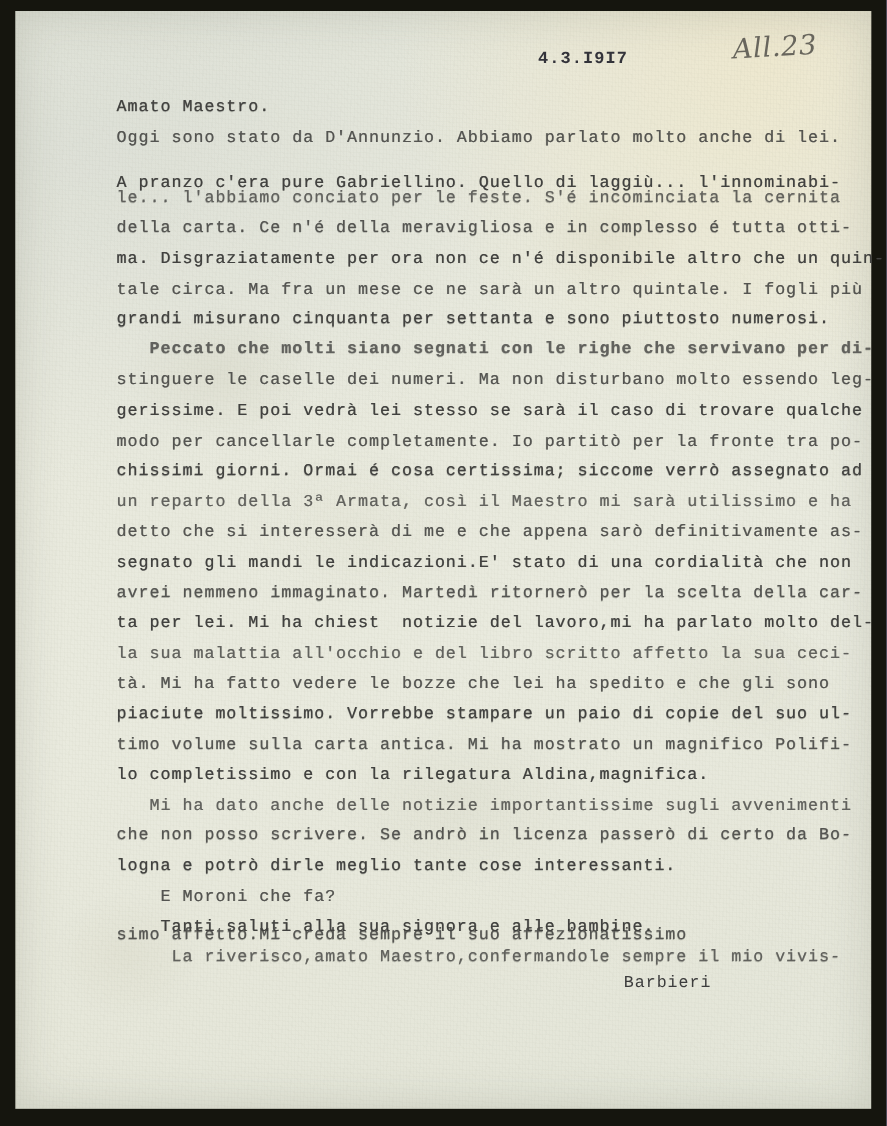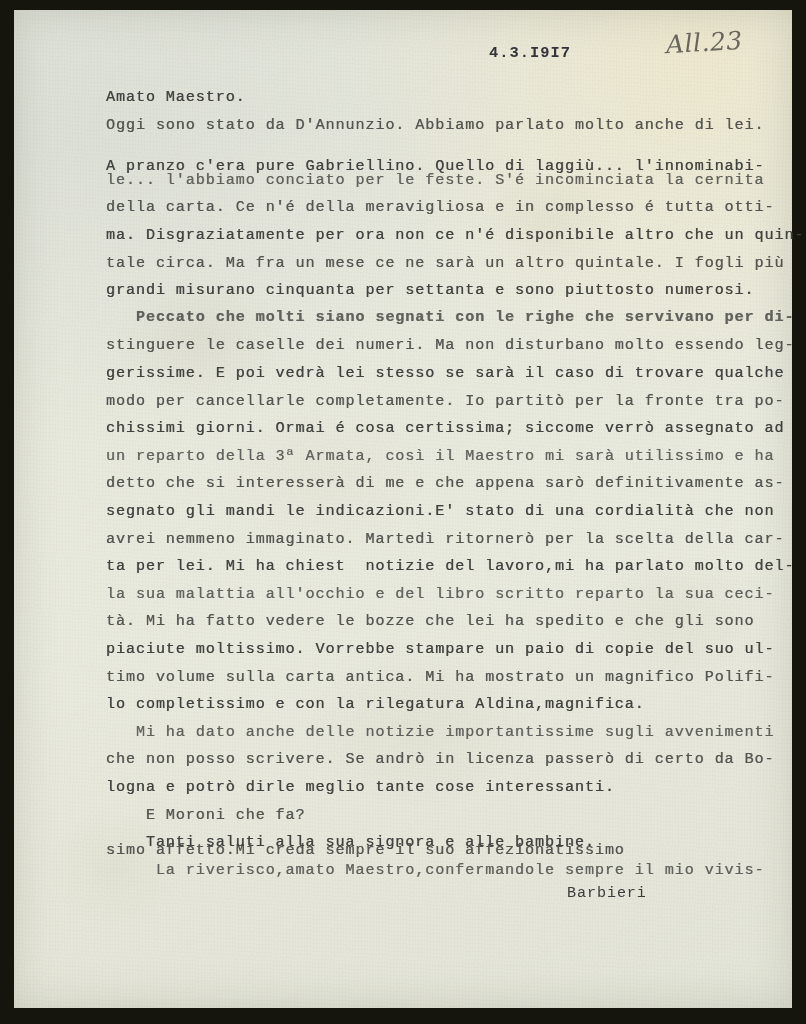--- a/index.html
+++ b/index.html
@@ -160,21 +160,21 @@
       <div class="tline fade-strong" style="top: 310px; font-weight: bold;">   Peccato che molti siano segnati con le righe che servivano per di-</div>
       <div class="tline fade-mid" style="top: 338.4px;">stinguere le caselle dei numeri. Ma non disturbano molto essendo leg-</div>
       <div class="tline" style="top: 366px;">gerissime. E poi vedrà lei stesso se sarà il caso di trovare qualche</div>
       <div class="tline" style="top: 421.2px;">chissimi giorni. Ormai é cosa certissima; siccome verrò assegnato ad</div>
       <div class="tline fade-mid" style="top: 393.6px;">modo per cancellarle completamente. Io partitò per la fronte tra po-</div>
       <div class="tline fade-strong" style="top: 448.8px;">un reparto della 3ª Armata, così il Maestro mi sarà utilissimo e ha</div>
       <div class="tline fade-mid" style="top: 476.4px;">detto che si interesserà di me e che appena sarò definitivamente as-</div>
       <div class="tline" style="top: 504px;">segnato gli mandi le indicazioni.E' stato di una cordialità che non</div>
       <div class="tline fade-mid" style="top: 531.6px;">avrei nemmeno immaginato. Martedì ritornerò per la scelta della car-</div>
       <div class="tline" style="top: 559.2px;">ta per lei. Mi ha chiest  notizie del lavoro,mi ha parlato molto del-</div>
-      <div class="tline fade-strong" style="top: 586.8px;">la sua malattia all'occhio e del libro scritto reparto la sua ceci-</div>
+      <div class="tline fade-strong" style="top: 586.8px;">la sua malattia all'occhio e del libro scritto affetto la sua ceci-</div>
       <div class="tline fade-mid" style="top: 614.4px;">tà. Mi ha fatto vedere le bozze che lei ha spedito e che gli sono</div>
       <div class="tline" style="top: 642px;">piaciute moltissimo. Vorrebbe stampare un paio di copie del suo ul-</div>
       <div class="tline fade-mid" style="top: 669.6px;">timo volume sulla carta antica. Mi ha mostrato un magnifico Polifi-</div>
       <div class="tline" style="top: 697.2px;">lo completissimo e con la rilegatura Aldina,magnifica.</div>
       <div class="tline fade-strong" style="top: 724.8px;">   Mi ha dato anche delle notizie importantissime sugli avvenimenti</div>
       <div class="tline fade-mid" style="top: 752.4px;">che non posso scrivere. Se andrò in licenza passerò di certo da Bo-</div>
       <div class="tline" style="top: 780px;">logna e potrò dirle meglio tante cose interessanti.</div>
       <div class="tline fade-mid" style="top: 807.6px;">    E Moroni che fa?</div>
       <div class="tline" style="top: 835.2px;">    Tanti saluti alla sua signora e alle bambine.</div>
       <div class="tline fade-strong" style="top: 862.8px;">     La riverisco,amato Maestro,confermandole sempre il mio vivis-</div>

